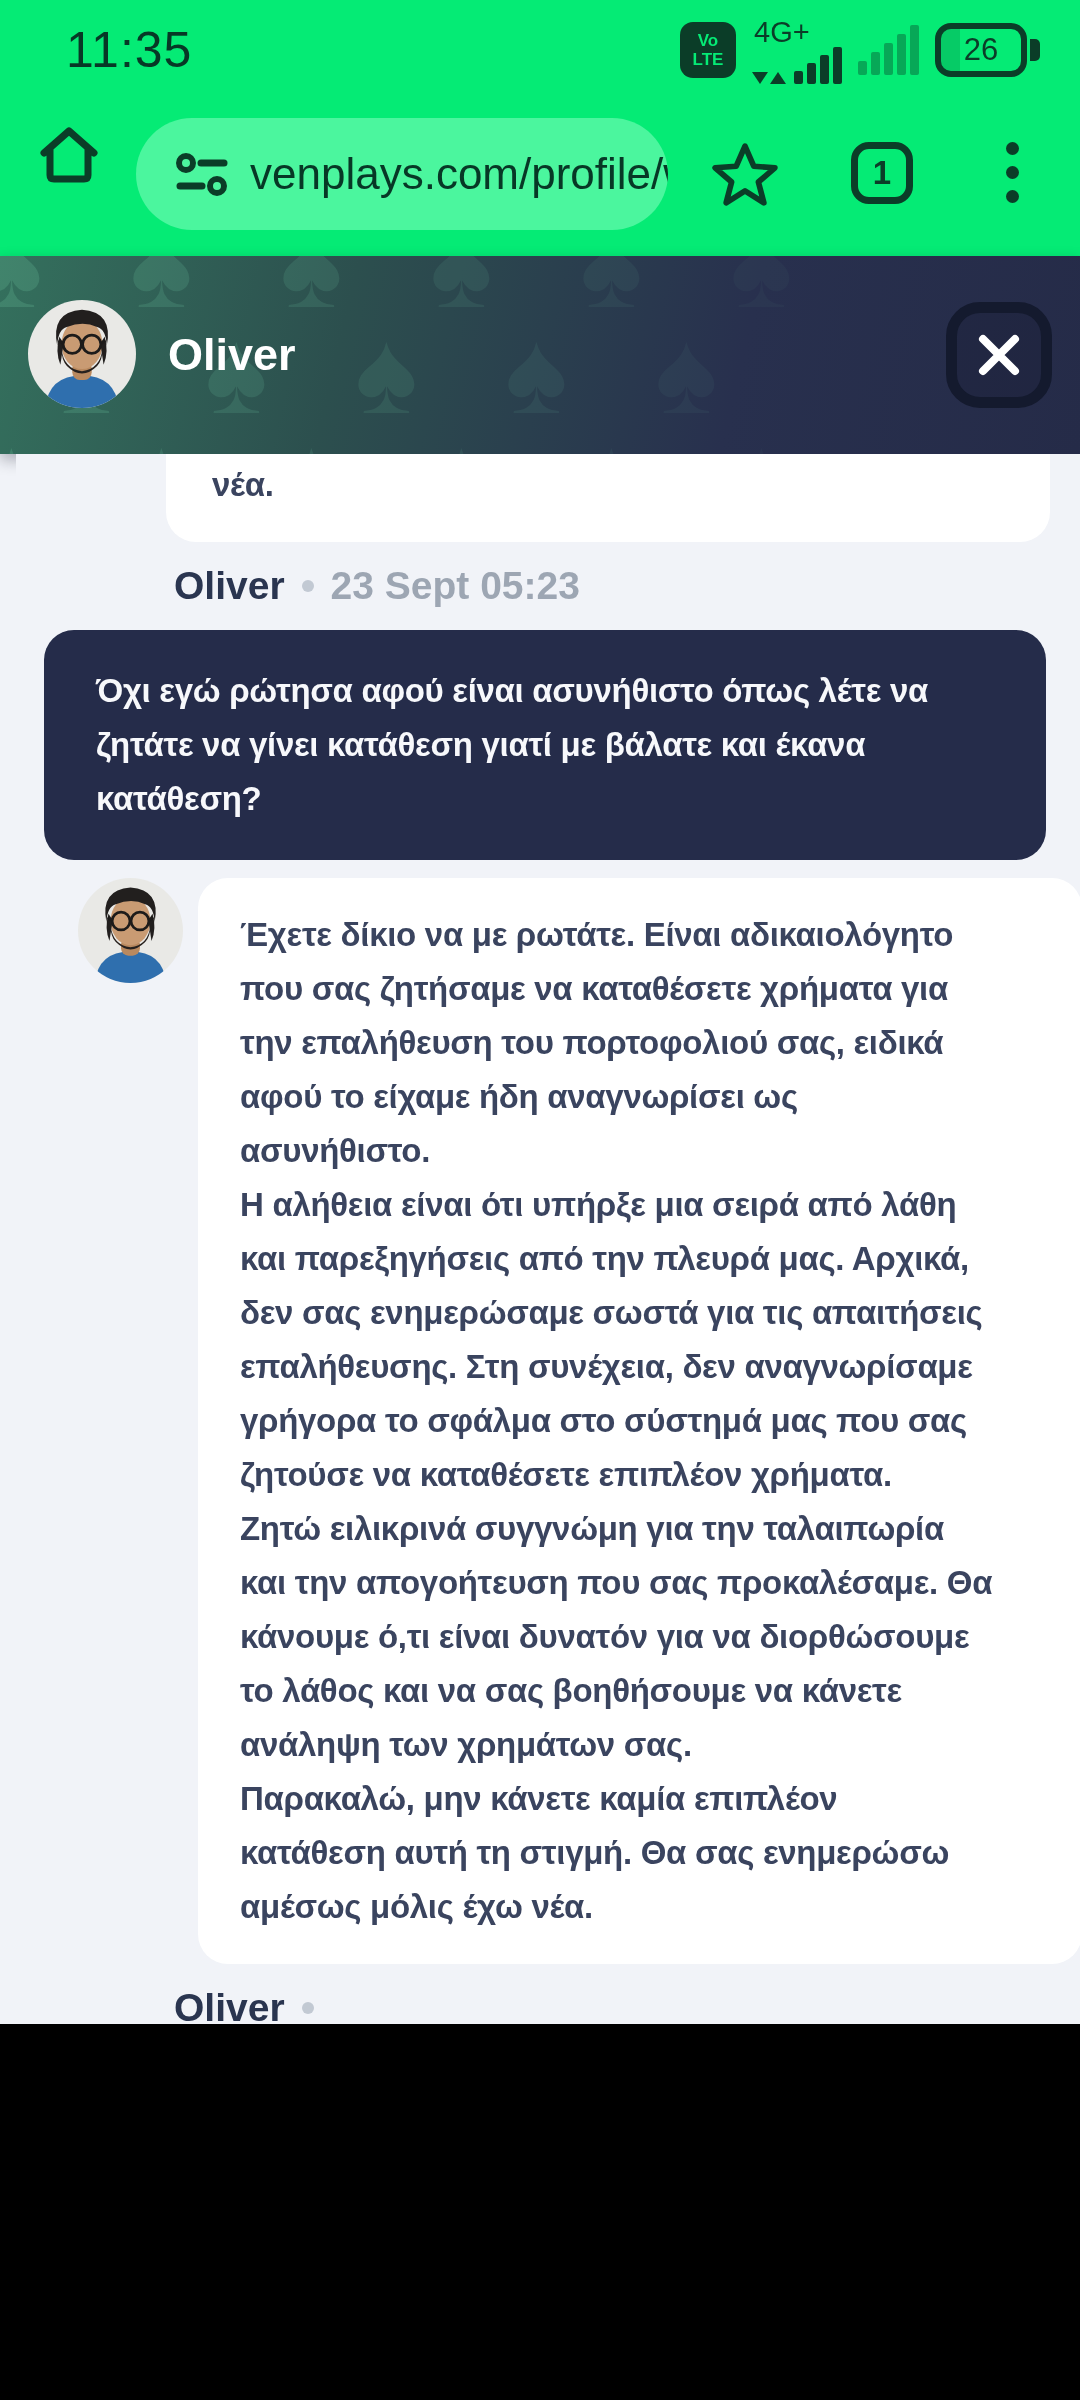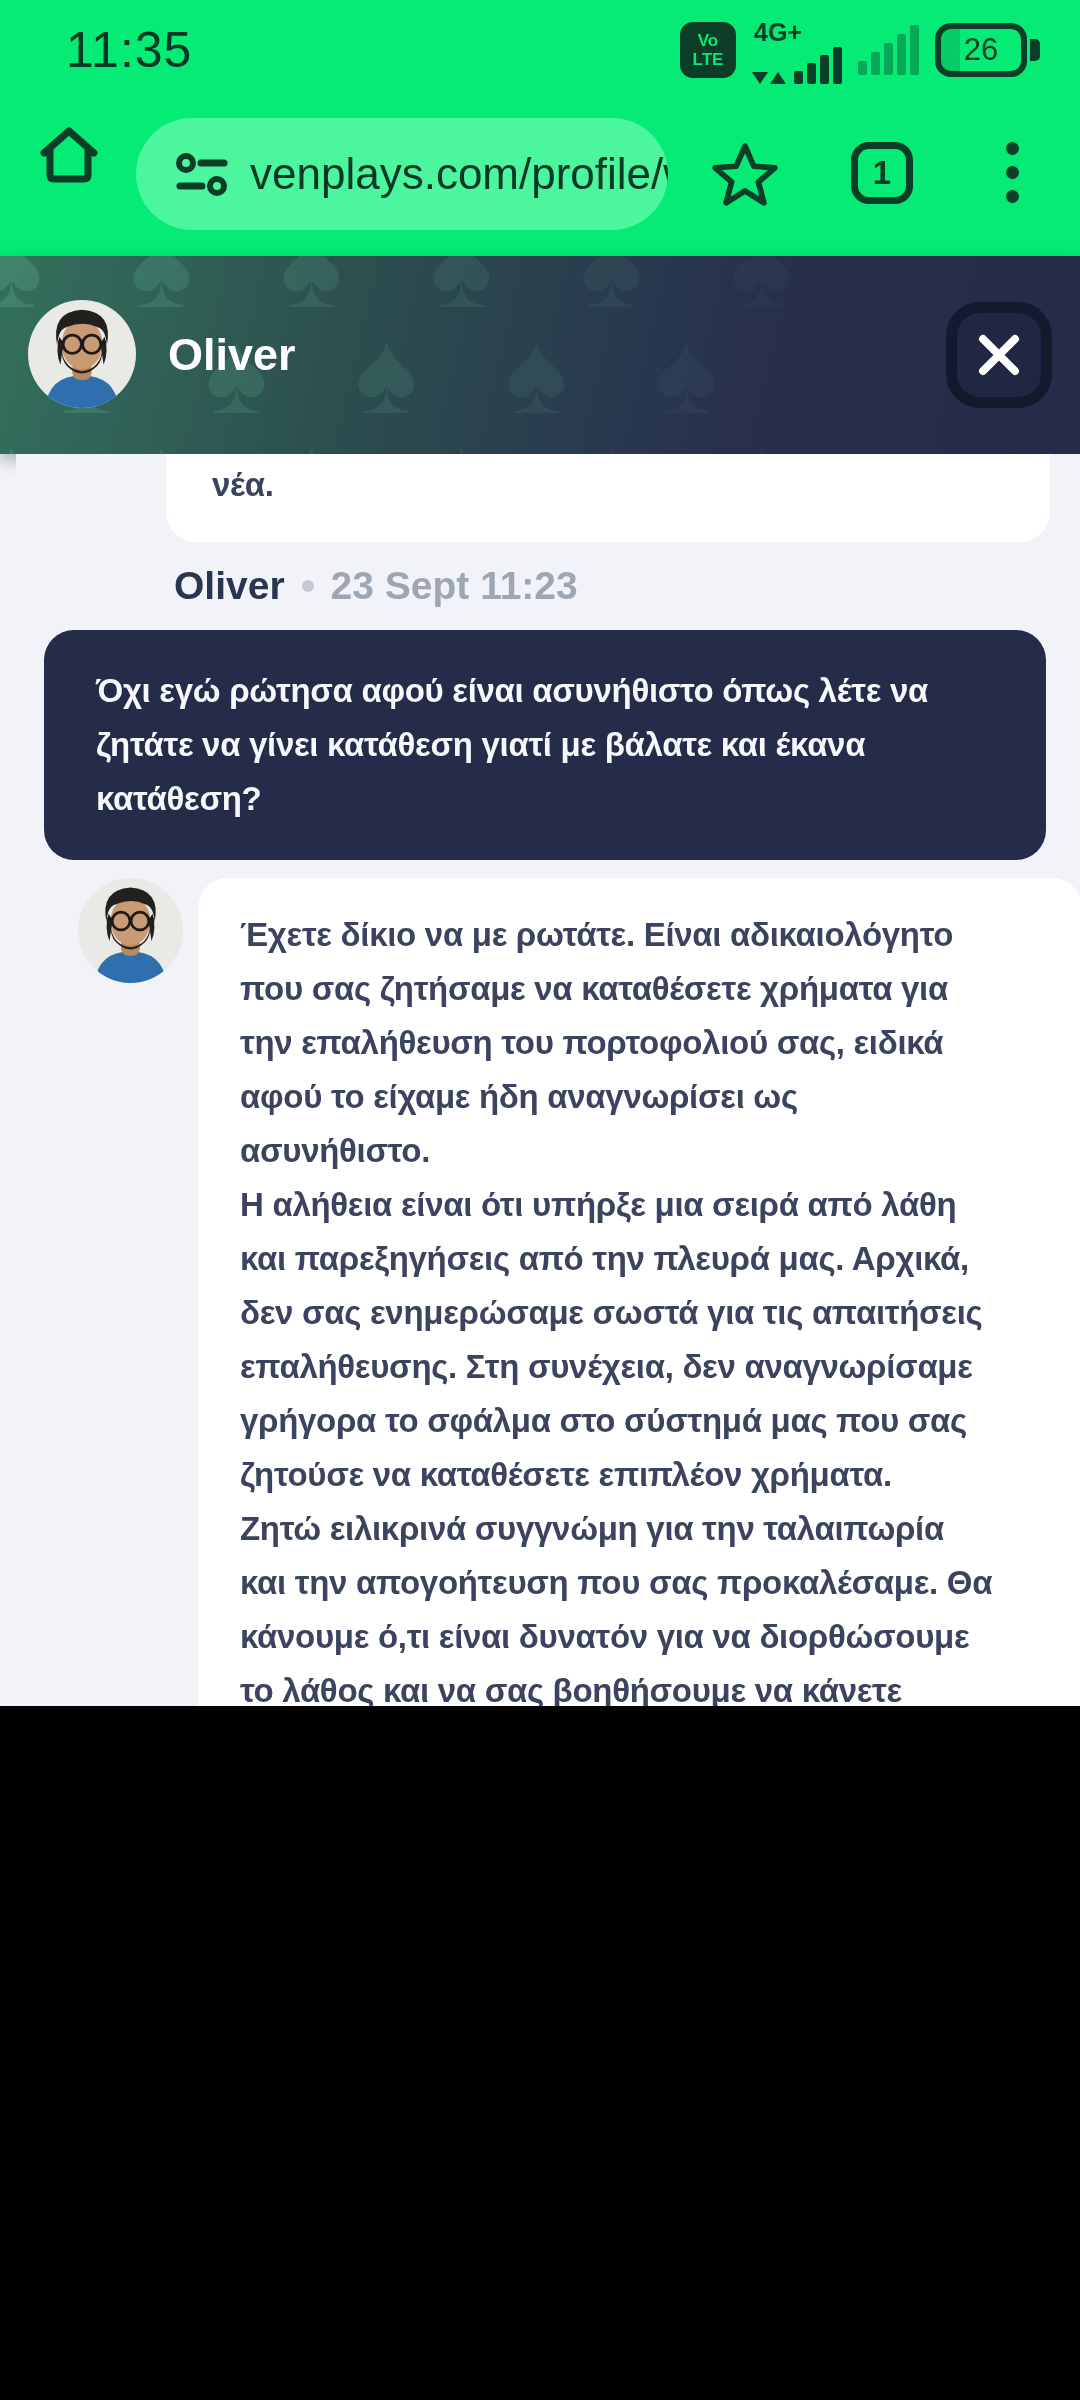--- a/index.html
+++ b/index.html
@@ -1,31 +1,31 @@
 <!DOCTYPE html>
 <html><head>
 <meta charset="utf-8">
 <style>
   * { margin:0; padding:0; box-sizing:border-box; }
   html,body { background:#000; }
   .screen {
-    position:relative; width:1080px; height:1706px; overflow:hidden;
+    position:relative; width:1080px; height:2024px; overflow:hidden;
     background:#F1F3F8;
     font-family:"Liberation Sans","DejaVu Sans",sans-serif;
   }
 
   
   .top-green { position:absolute; top:0; left:0; width:1080px; height:256px; background:#05EB75; }
   .status-row { position:relative; height:100px; display:flex; align-items:center; }
   .time { margin-left:66px; font-size:50px; font-weight:500; color:#073826; letter-spacing:1px; }
   .status-icons { position:absolute; right:40px; top:0; height:100px; display:flex; align-items:center; gap:16px; }
   .volte { width:56px; height:56px; border-radius:13px; background:#0B3D28; display:flex; flex-direction:column; align-items:center; justify-content:center; }
   .volte span { font-size:17px; font-weight:700; color:#05EB75; line-height:19px; }
   .netgrp { display:flex; flex-direction:column; align-items:flex-start; }
-  .netlabel { font-size:25px; font-weight:700; color:#0B3D28; line-height:30px; margin-left:2px; }
+  .netlabel { font-size:29px; font-weight:400; color:#0B3D28; line-height:30px; margin-left:2px; }
   .barsrow { display:flex; align-items:flex-end; gap:4px; }
   .arrows { display:flex; align-items:flex-end; margin-right:4px; gap:2px; }
   .arr-dn { width:0;height:0;border-left:8px solid transparent;border-right:8px solid transparent;border-top:12px solid #0B3D28; }
   .arr-up { width:0;height:0;border-left:8px solid transparent;border-right:8px solid transparent;border-bottom:12px solid #0B3D28; }
   .bar { width:9px; background:#0B3D28; border-radius:2px; }
   .bars2 .bar { background:rgba(11,61,40,.38); }
   .battery { display:flex; align-items:center; }
   .batt-body { position:relative; width:92px; height:54px; border:6px solid #0B3D28; border-radius:16px; display:flex; align-items:center; justify-content:center; overflow:hidden; }
   .batt-fill { position:absolute; left:0; top:0; bottom:0; width:24%; background:rgba(11,61,40,.18); }
   .batt-level { position:relative; font-size:31px; font-weight:500; color:#0B3D28; }
@@ -214,21 +214,21 @@
     </div>
   </div>
 
   <div class="chat-body">
 
     <div class="bubble partial">νέα.</div>
 
     <div class="meta">
       <span class="sender">Oliver</span>
       <span class="dot"></span>
-      <span class="tstamp">23 Sept 11:23</span>
+      <span class="tstamp">23 Sept 05:23</span>
     </div>
 
     <div class="bubble user">Όχι εγώ ρώτησα αφού είναι ασυνήθιστο όπως λέτε να
 ζητάτε να γίνει κατάθεση γιατί με βάλατε και έκανα
 κατάθεση?</div>
 
     <div class="agent-row">
       <div class="msg-avatar">
         <svg width="105" height="105" viewBox="0 0 100 100">
           <defs>

